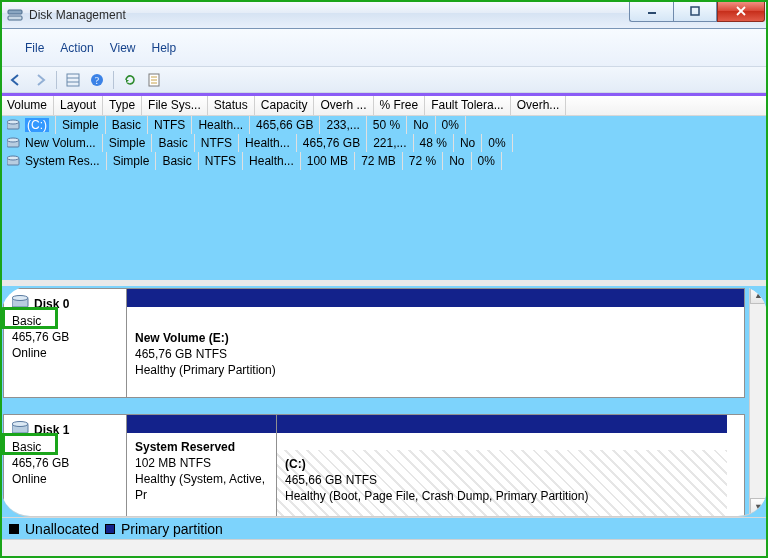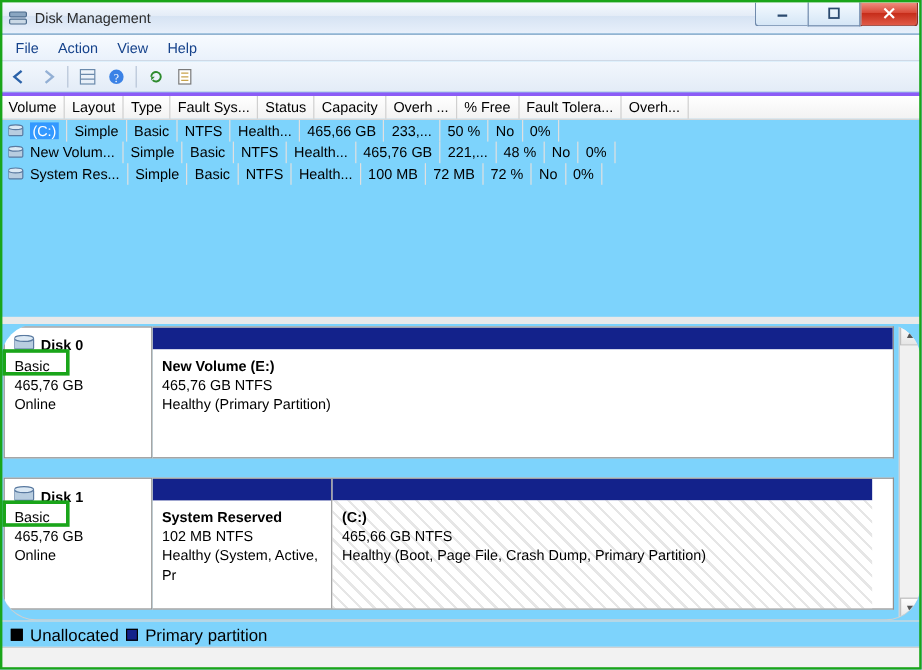--- a/index.html
+++ b/index.html
@@ -42,25 +42,25 @@
   }
   .win-btn.min { background: linear-gradient(#f4faff,#d5e6f6); border-right:none; border-bottom-left-radius:3px;}
   .win-btn.max { background: linear-gradient(#f4faff,#d5e6f6);}
   .win-btn.close {
     width: 48px;
     background: linear-gradient(to bottom,#f08f82 0%, #d94b39 45%, #c52b18 46%, #e15a47 100%);
     color: #fff; border-color:#8e2c20; border-bottom-right-radius:3px;
   }
   
   .menubar {
-    height: 22px;
+    height: 38px;
     background: linear-gradient(#f7fbff,#eaf1fb);
     border-bottom: 1px solid #cfd9e6;
     display: flex; align-items: center;
-    padding: 0 4px;
+    padding: 0 16px;
     color: #15428b;
   }
   .menubar .menu-item { padding: 2px 8px; cursor: default; }
   
   .toolbar {
     height: 26px;
     background: linear-gradient(#f2f7fd,#e3ecf7);
     border-bottom: 1px solid #cfd9e6;
     display: flex; align-items: center;
     padding: 0 4px; gap: 2px;
@@ -136,21 +136,21 @@
     border:1px solid #909090;
     border-left:none;
     margin-right:4px;
     background:#fff;
   }
   .part {
     border-right:1px solid #909090;
     display:flex; flex-direction:column;
     overflow:hidden;
   }
-  .part:last-child { border-right:none; }
+  .part:last-child { border-right:none;gap:17px; }
   .part .part-top {
     height:18px;
     background:#13228b;
   }
   .part .part-body {
     padding:6px 8px;
     font-size:12px;
     line-height:16px;
     flex:1;
   }
@@ -273,21 +273,21 @@
     </div>
   </div>
 
   <div class="content">
 
     <div class="vol-list">
       <div class="vol-header">
         <div class="col c-vol">Volume</div>
         <div class="col c-layout">Layout</div>
         <div class="col c-type">Type</div>
-        <div class="col c-fs">Fault Sys...</div>
+        <div class="col c-fs">File Sys...</div>
         <div class="col c-status">Status</div>
         <div class="col c-cap">Capacity</div>
         <div class="col c-free">Overh ...</div>
         <div class="col c-pfree">% Free</div>
         <div class="col c-fault">Fault Tolera...</div>
         <div class="col c-over">Overh...</div>
       </div>
       <div class="vol-rows" id="vol-rows">
           <div class="vol-row selected">
             <div class="cell c-vol">

